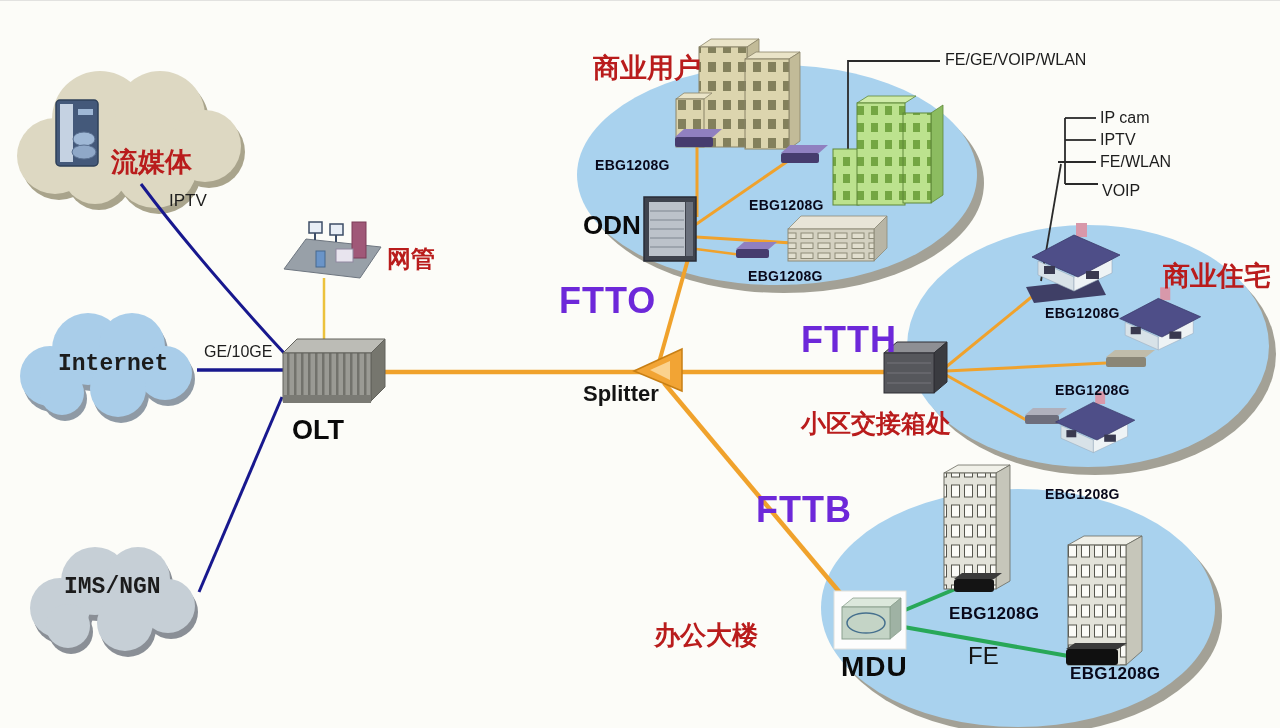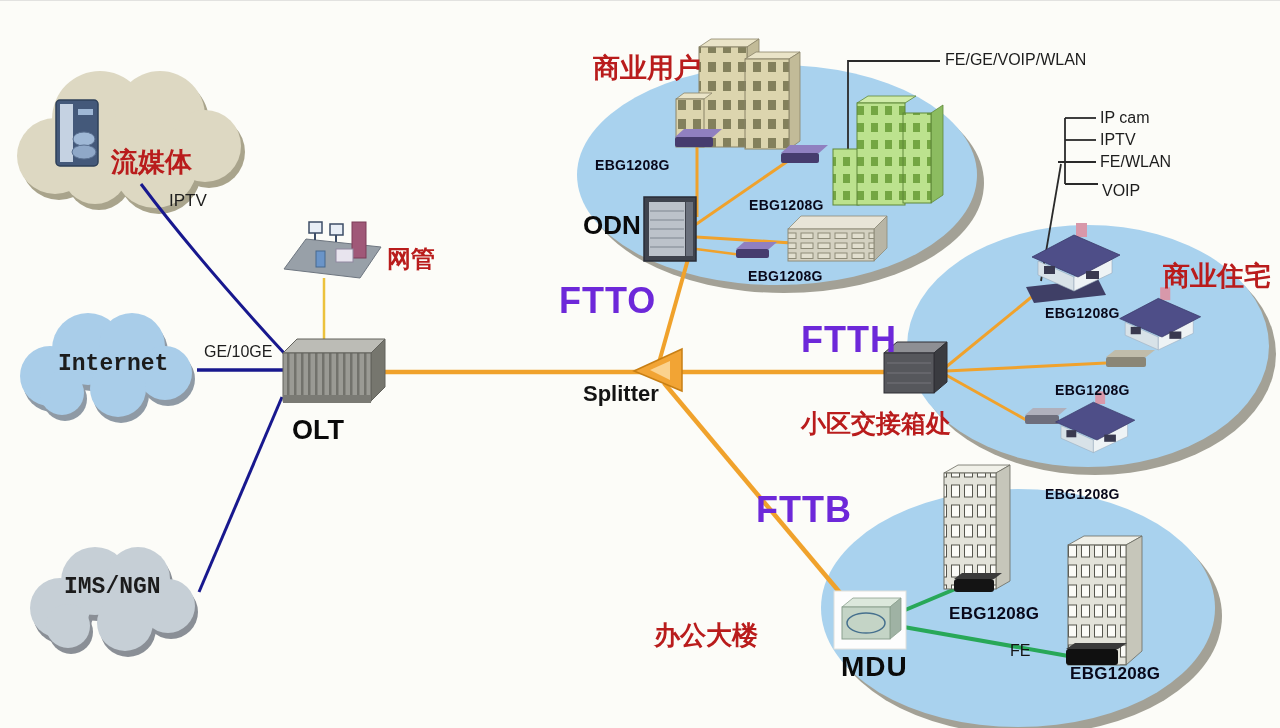--- a/index.html
+++ b/index.html
@@ -308,16 +308,16 @@
   <div class="lbl small" style="left:1102px;top:174px;margin-top:8px;">VOIP</div>
   <div class="lbl ebg" style="left:1045px;top:305px;">EBG1208G</div>
   <div class="lbl ebg" style="left:1055px;top:382px;">EBG1208G</div>
   <div class="lbl cn" style="left:801px;top:409px;font-size:25px;">小区交接箱处</div>
 
   <div class="lbl cn" style="left:654px;top:621px;font-size:26px;">办公大楼</div>
   <div class="lbl ebg" style="left:1045px;top:486px;">EBG1208G</div>
   <div class="lbl ebg-lg" style="left:949px;top:604px;">EBG1208G</div>
   <div class="lbl ebg-lg" style="left:1070px;top:664px;">EBG1208G</div>
   <div class="lbl devlbl" style="left:841px;top:651px;font-size:28px;letter-spacing:1px;">MDU</div>
-  <div class="lbl" style="left:1010px;top:642px;font-size:16px;">FE</div>
+  <div class="lbl" style="left:968px;top:642px;font-size:24px;">FE</div>
 </div>
 
 </div>
 
 </body></html>

